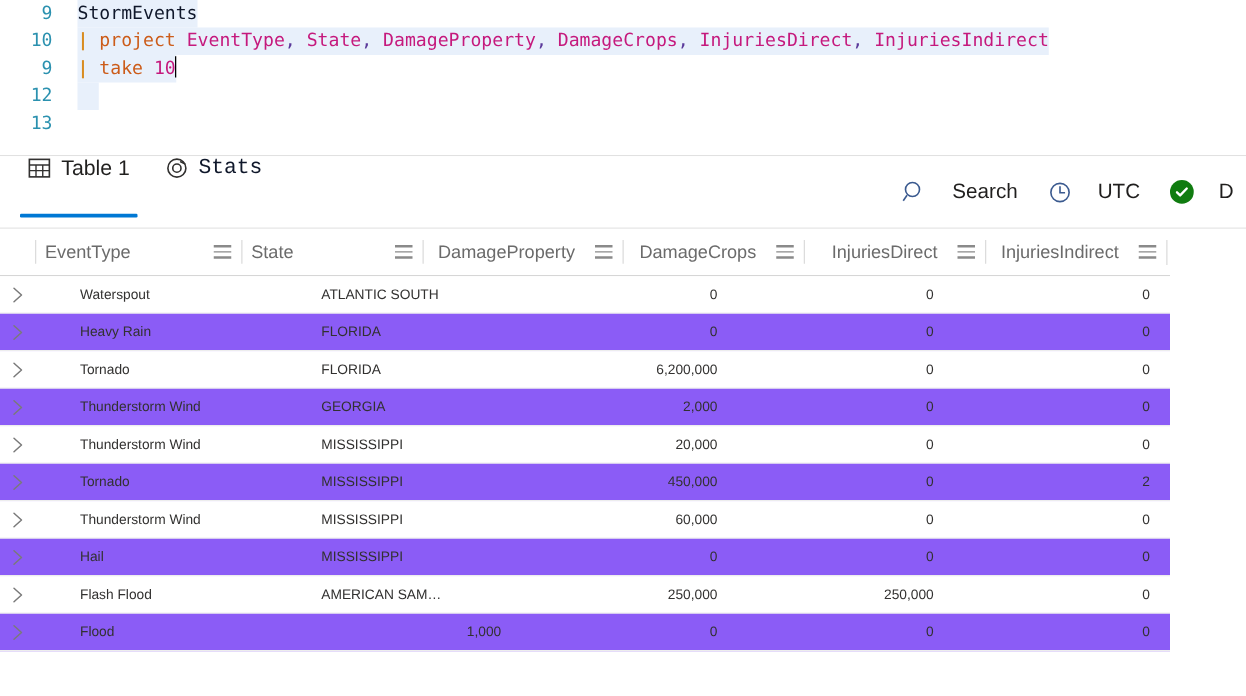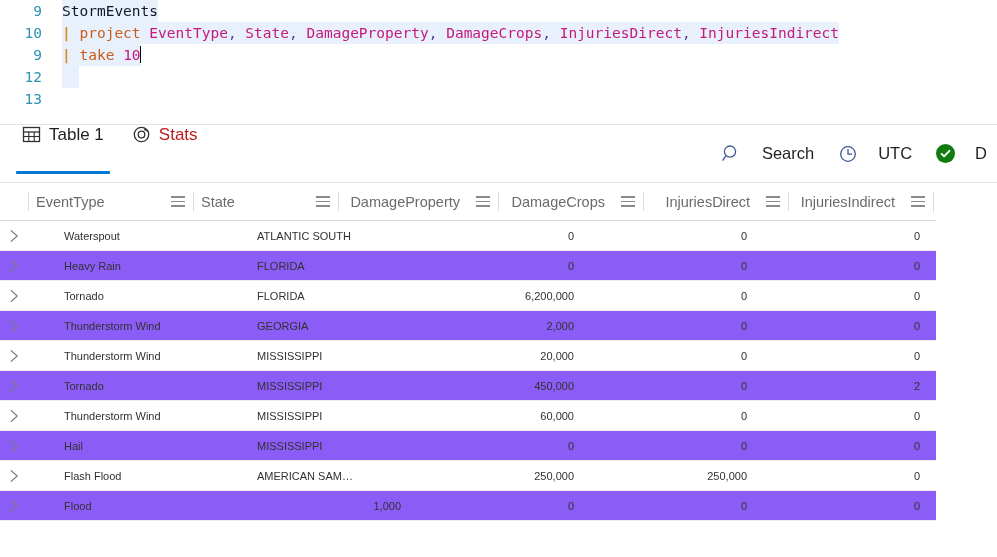--- a/index.html
+++ b/index.html
@@ -93,21 +93,21 @@
     color: #201f1e;
     font-size: 17px;
   }
   .tab .tab-underline {
     position: absolute;
     left: 8px; right: 8px; bottom: 8px;
     height: 3px;
     background: #0078d4;
     border-radius: 1px;
   }
-  .tab.inactive { color: #b91c1c; }
+  .tab.inactive { color: #0f172a; font-family: Liberation Mono, monospace; }
   .tab-icon { display: flex; align-items: center; color: #323130; }
 
   .toolbar-right {
     margin-left: auto;
     display: flex;
     align-items: center;
     gap: 4px;
     padding-right: 0px;
     white-space: nowrap;
   }

